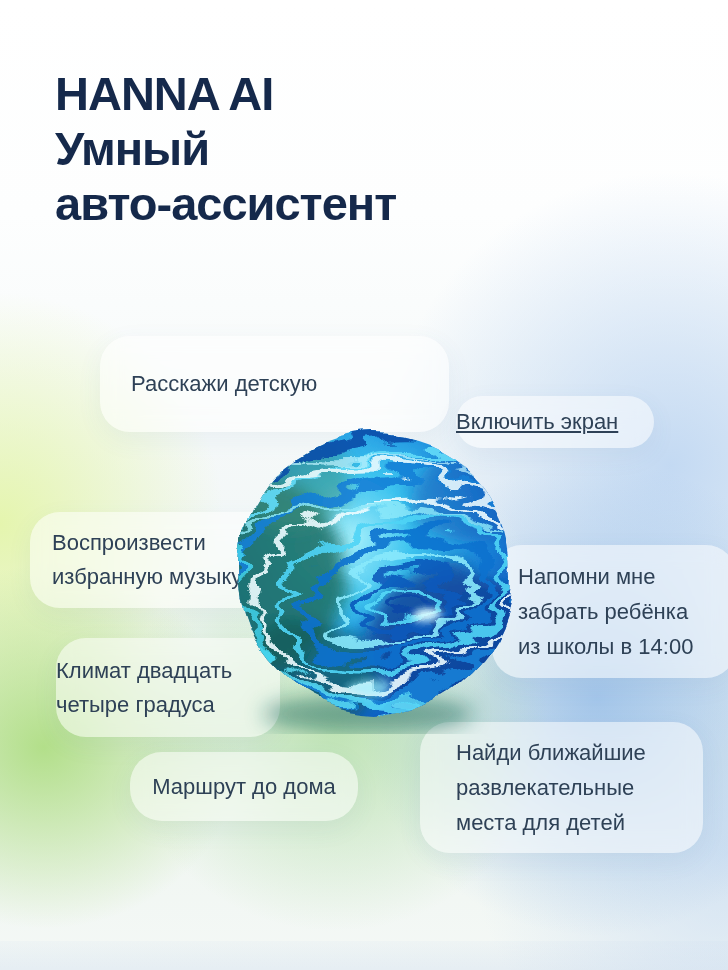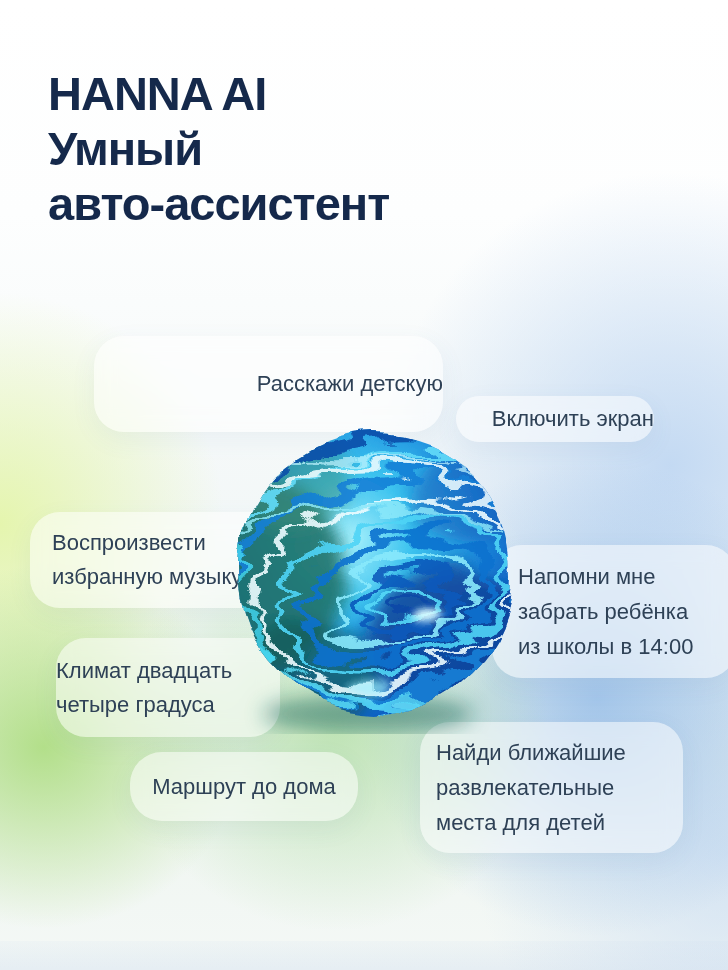--- a/index.html
+++ b/index.html
@@ -15,46 +15,46 @@
       radial-gradient(46% 34% at 82% 72%, rgba(148,188,232,0.80), rgba(148,188,232,0) 72%),
       radial-gradient(55% 42% at 92% 48%, rgba(190,214,242,0.90), rgba(190,214,242,0) 72%),
       radial-gradient(50% 35% at 100% 88%, rgba(198,218,242,0.70), rgba(198,218,242,0) 70%),
       linear-gradient(180deg,#ffffff 0%,#fdfefe 22%,#f2f7f7 55%,#eef5ef 78%,#f4f8f6 100%);
   }
   .title{
     position:absolute;left:48px;top:66px;
     color:#15294b;
     font-size:47px;font-weight:700;line-height:55px;letter-spacing:-1px;
   }
-  .title span{display:block;}
+  .title span{display:block;margin-left:7px;}
   .glow{
     position:absolute;left:150px;top:380px;width:450px;height:420px;
     background:radial-gradient(50% 50% at 50% 50%, rgba(235,250,248,0.75), rgba(235,250,248,0) 70%);
     z-index:2;
   }
   .bubble{
     position:absolute;
     background:rgba(255,255,255,0.52);
     -webkit-backdrop-filter:blur(10px);
     backdrop-filter:blur(10px);
     border-radius:30px;
     box-shadow:0 8px 26px rgba(70,110,150,0.07);
     color:#2e4156;
     font-size:22px;line-height:34px;
     display:flex;flex-direction:column;justify-content:center;
     z-index:3;
   }
   .bubble span{display:block;white-space:nowrap;}
-  .b-story  {left:94px; top:336px; width:318px;height:96px; padding-left:31px;text-align:right;}
-  .b-screen {left:456px;top:396px; width:198px;height:46px; border-radius:26px;align-items:flex-end;}
+  .b-story  {left:100px; top:336px; width:318px;height:96px; padding-left:31px;}
+  .b-screen {left:456px;top:396px; width:198px;height:52px; border-radius:26px;align-items:flex-start;text-decoration:underline;}
   .b-music  {left:30px; top:512px; width:247px;height:96px; padding-left:22px;}
   .b-remind {left:492px;top:545px; width:218px;height:133px;padding-left:26px;line-height:35px;}
   .b-climate{left:56px; top:638px; width:224px;height:99px; }
   .b-route  {left:130px;top:752px; width:228px;height:69px; border-radius:32px;align-items:center;}
-  .b-places {left:420px;top:722px; width:247px;height:131px;padding-left:16px;line-height:35px;}
+  .b-places {left:420px;top:722px; width:247px;height:131px;padding-left:36px;line-height:35px;}
   .orb-wrap{position:absolute;left:218px;top:428px;width:312px;height:306px;z-index:5;}
   .bottom-band{
     position:absolute;left:0;top:941px;width:728px;height:29px;
     background:linear-gradient(180deg, rgba(196,214,236,0.10), rgba(196,214,236,0.30));
     z-index:1;
   }
 </style>
 </head>
 <body>
 

